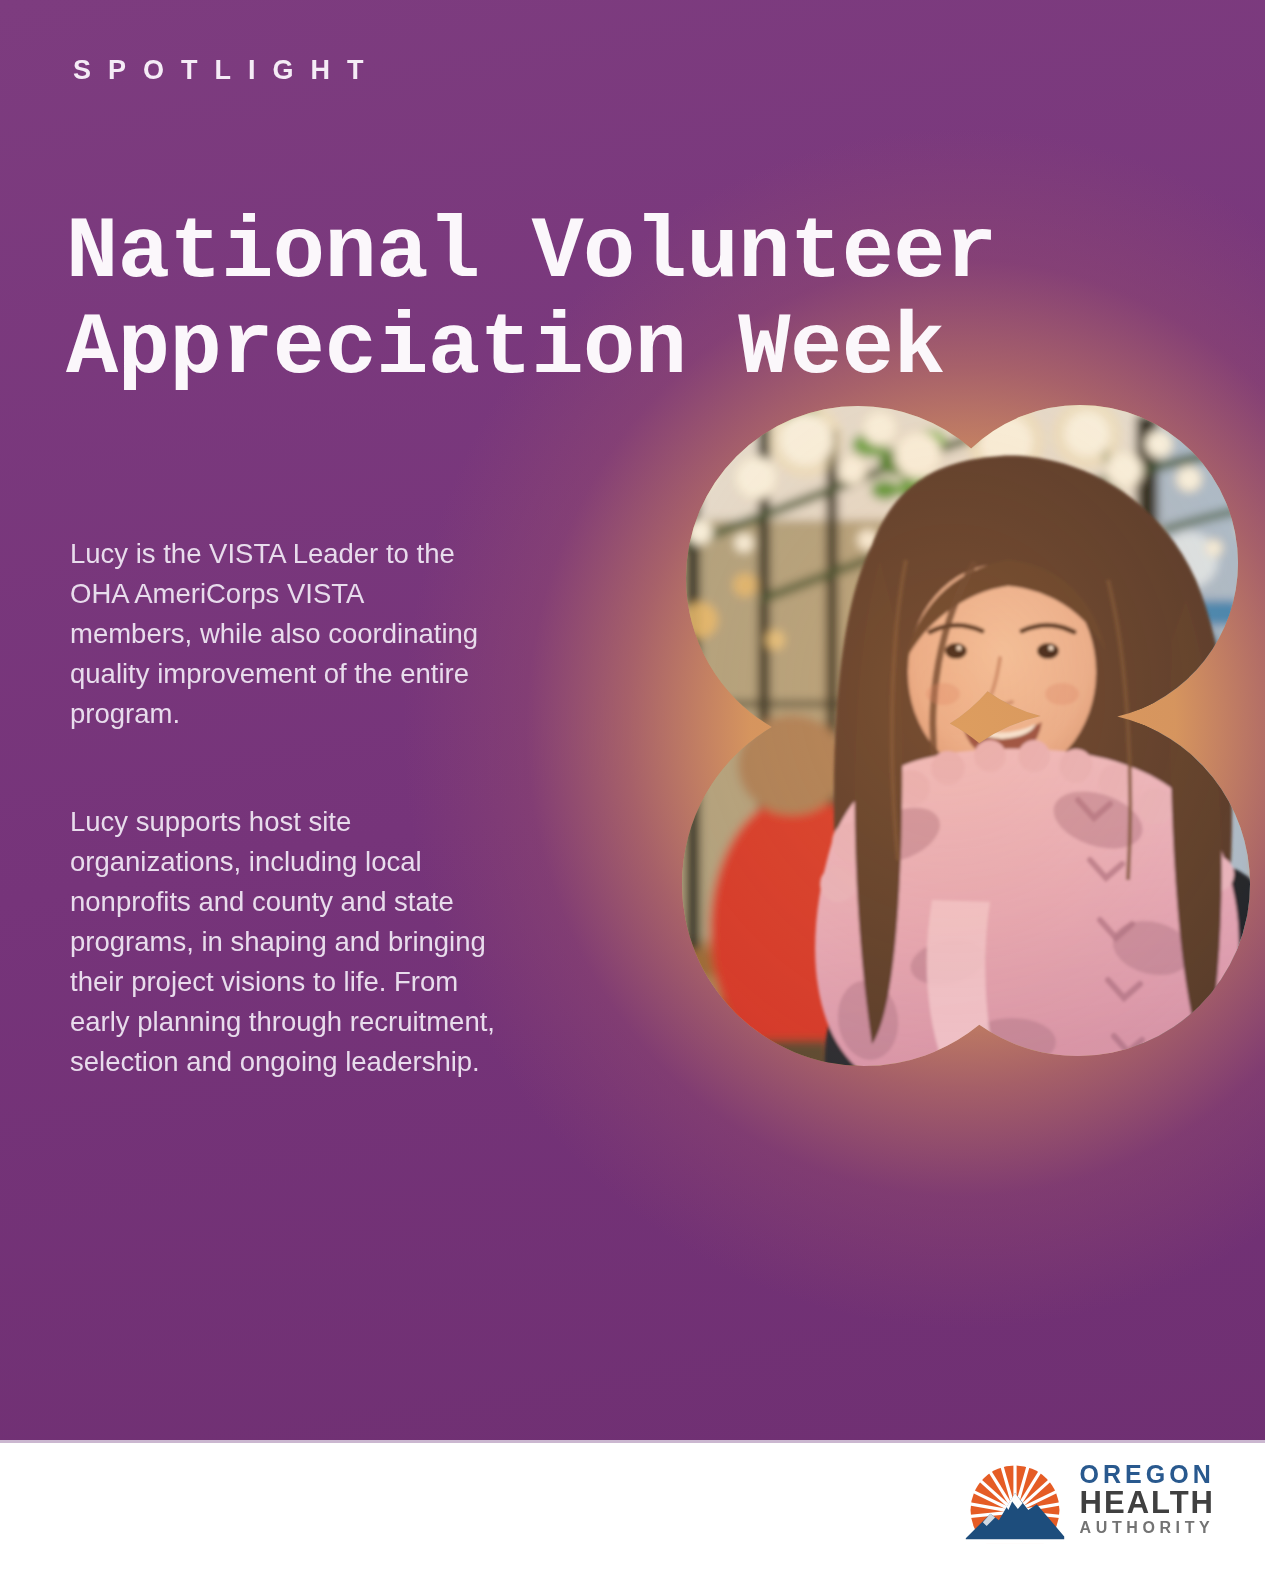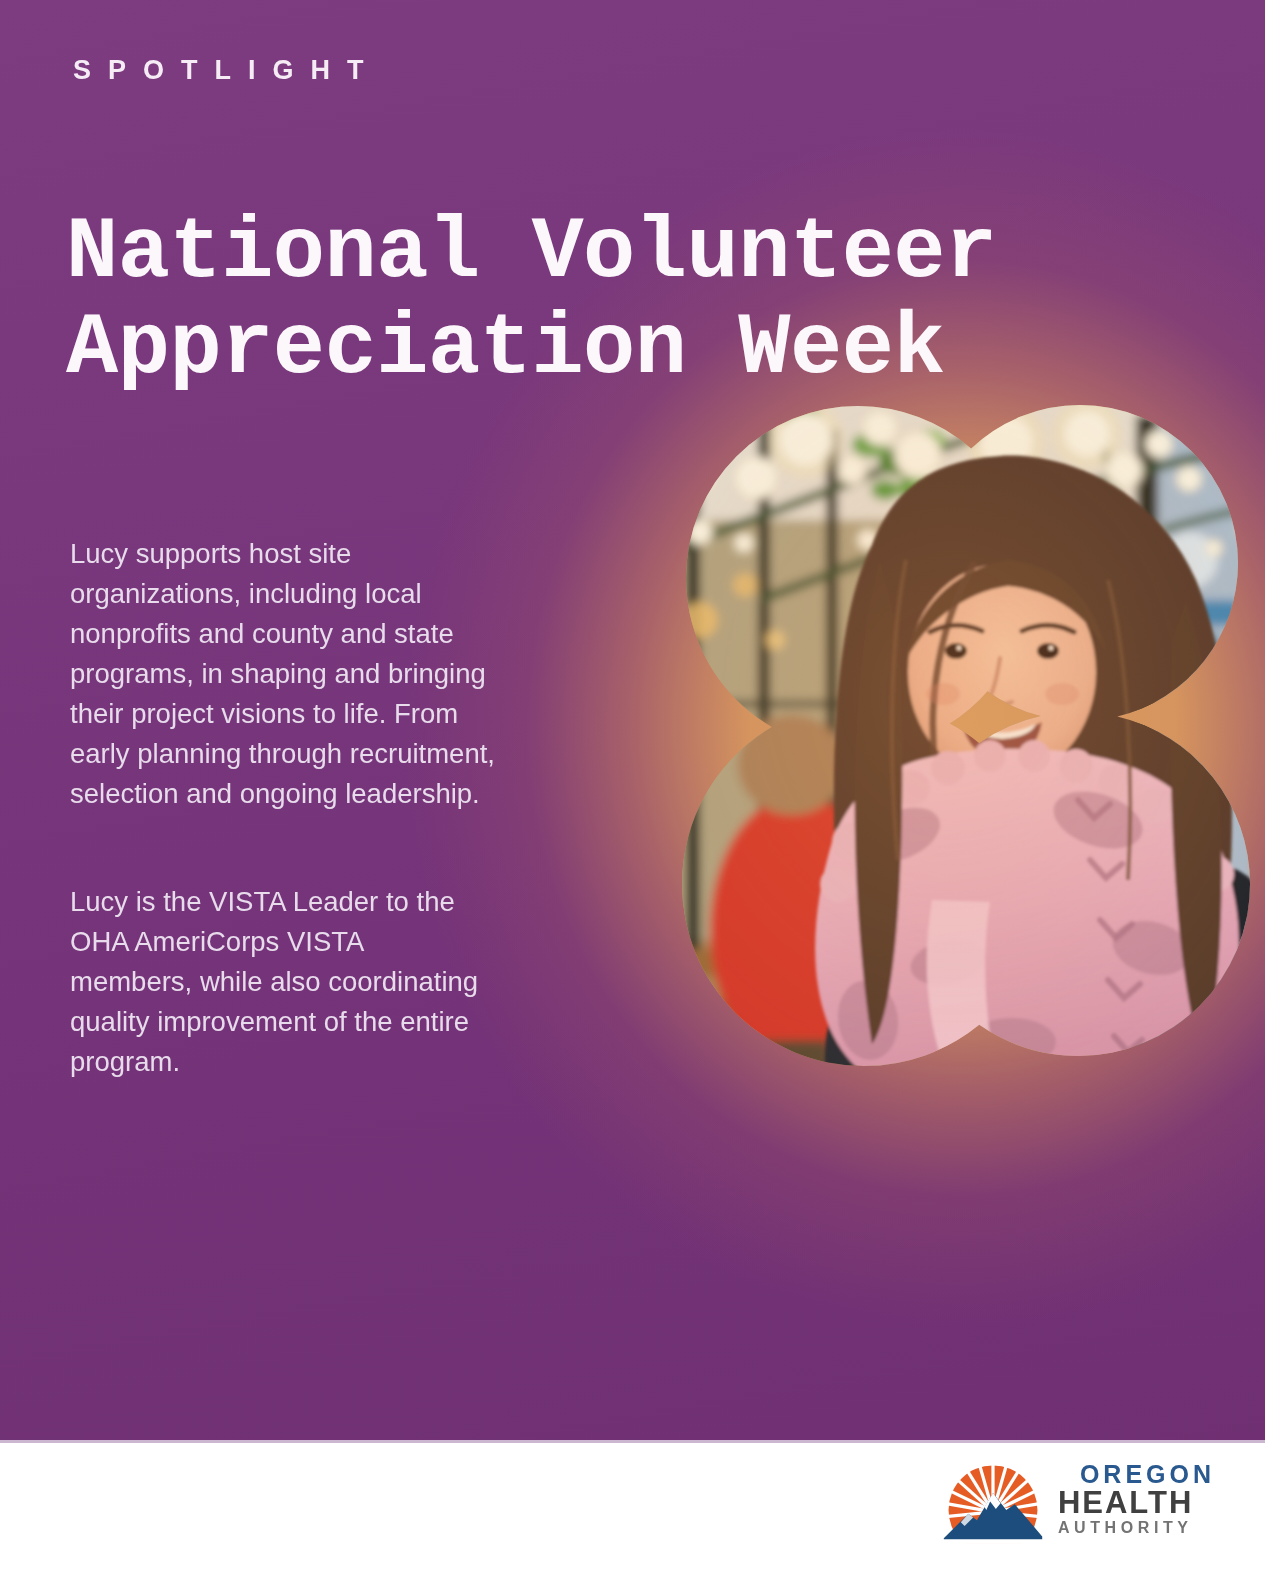--- a/index.html
+++ b/index.html
@@ -42,48 +42,48 @@
   .photo{position:absolute;left:640px;top:380px;width:625px;height:700px;}
   .footer{
     position:absolute;left:0;right:0;bottom:0;height:138px;
     background:#ffffff;border-top:3px solid #cbb7d0;
   }
   .logo{
     position:absolute;right:50px;top:12px;
     display:flex;align-items:center;gap:12px;
   }
   .logo-text{display:flex;flex-direction:column;justify-content:center;}
-  .logo-oregon{font-size:25px;font-weight:600;letter-spacing:4px;color:#29598e;line-height:26px;margin-left:22px;}
+  .logo-oregon{font-size:25px;font-weight:600;letter-spacing:4px;color:#29598e;line-height:26px;}
   .logo-health{font-size:31px;font-weight:700;letter-spacing:2px;color:#404040;line-height:31px;}
   .logo-authority{font-size:16px;font-weight:600;letter-spacing:4.6px;color:#737373;line-height:20px;}
 </style>
 </head>
 <body>
 
 <div class="poster">
 
   <div class="eyebrow">SPOTLIGHT</div>
 
   <h1 class="title">National Volunteer
 Appreciation Week</h1>
 
 
   <div class="paragraphs">
+    <p>Lucy is the VISTA Leader to the
+OHA AmeriCorps VISTA
+members, while also coordinating
+quality improvement of the entire
+program.</p>
     <p>Lucy supports host site
 organizations, including local
 nonprofits and county and state
 programs, in shaping and bringing
 their project visions to life. From
 early planning through recruitment,
 selection and ongoing leadership.</p>
-    <p>Lucy is the VISTA Leader to the
-OHA AmeriCorps VISTA
-members, while also coordinating
-quality improvement of the entire
-program.</p>
   </div>
 
   <svg class="photo" viewBox="640 380 625 700" aria-hidden="true">
     <defs>
       <clipPath id="quat">
         <circle cx="858" cy="578" r="172"></circle>
         <circle cx="1080" cy="563" r="158"></circle>
         <circle cx="864" cy="884" r="182"></circle>
         <circle cx="1078" cy="884" r="172"></circle>
       </clipPath>

